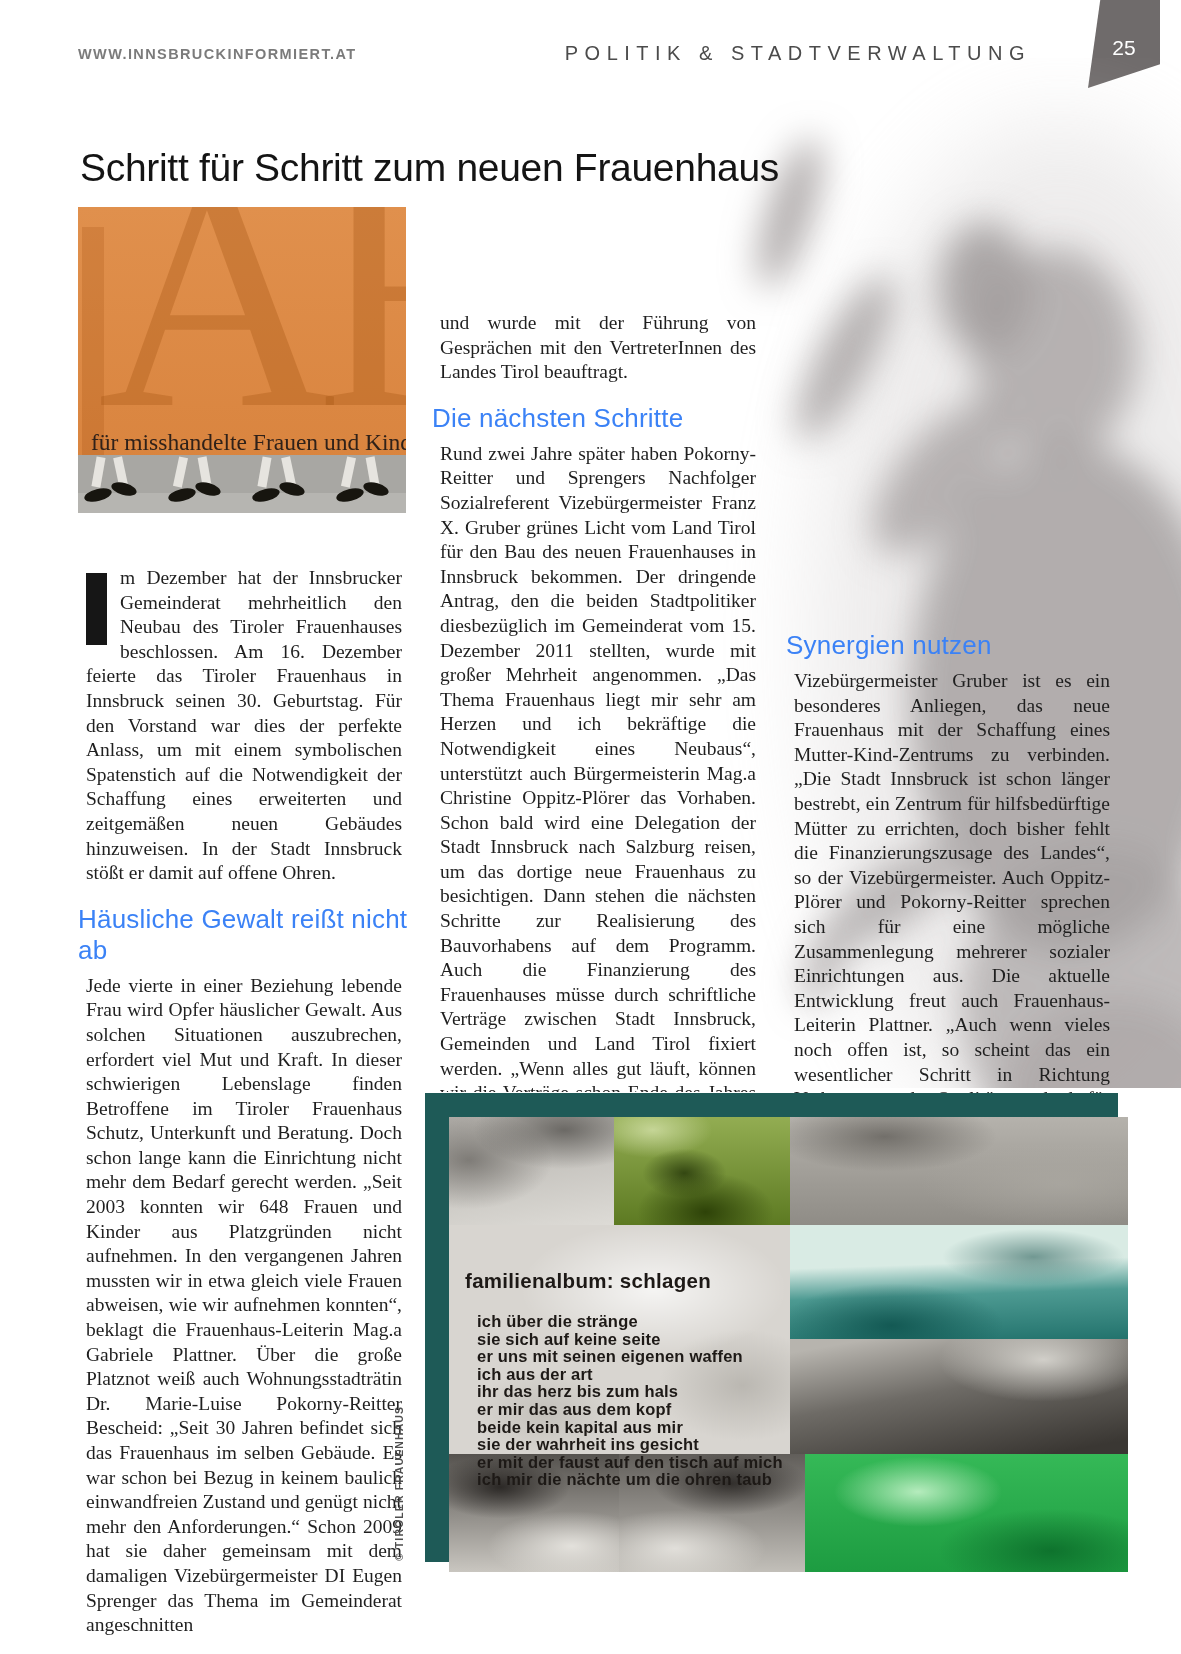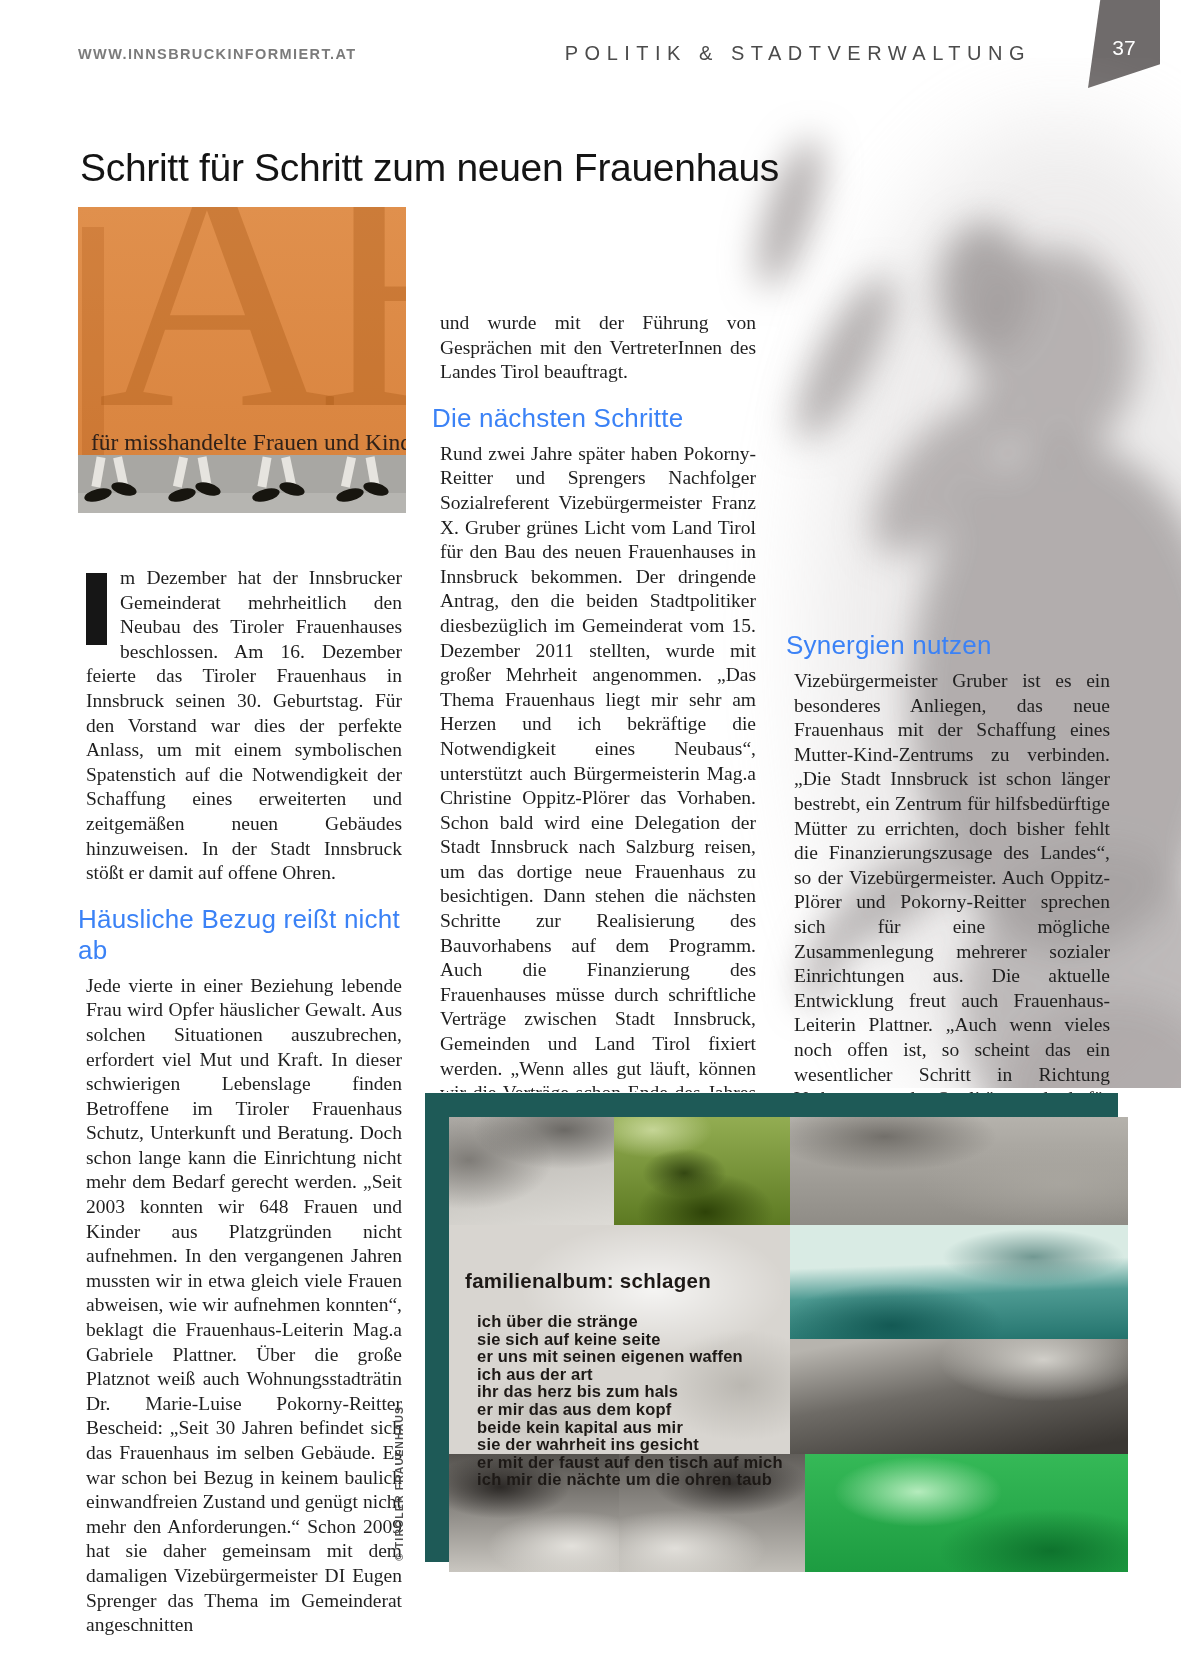--- a/index.html
+++ b/index.html
@@ -88,21 +88,21 @@
           letter-spacing:1.1px;color:#4f4f4f;}
 </style>
 </head>
 <body>
 
 <div class="page">
 
   <div class="hdr-site">WWW.INNSBRUCKINFORMIERT.AT</div>
   <div class="hdr-section">POLITIK &amp; STADTVERWALTUNG</div>
   <div class="page-box">
-    <span>37</span>
+    <span>25</span>
   </div>
 
   <svg class="silhouette" width="541" height="1030" viewBox="0 0 541 1030">
     <defs>
       <filter id="blurA" x="-60%" y="-60%" width="220%" height="220%">
           <feGaussianBlur stdDeviation="18"></feGaussianBlur>
         </filter>
       <filter id="blurB" x="-60%" y="-60%" width="220%" height="220%">
           <feGaussianBlur stdDeviation="45"></feGaussianBlur>
         </filter>
@@ -152,21 +152,21 @@
         <ellipse cx="298" cy="34" rx="13" ry="6" transform="rotate(16 298 34)"></ellipse>
       </g>
     </svg>
   </div>
 
   <div class="col col1">
     <p class="body-text">
       <span class="dropcap"><i>I</i></span>
       <span>m Dezember hat der Innsbrucker Gemeinderat mehrheitlich den Neubau des Tiroler Frauenhauses beschlossen. Am 16. Dezember feierte das Tiroler Frauenhaus in Innsbruck seinen 30. Geburtstag. Für den Vorstand war dies der perfekte Anlass, um mit einem symbolischen Spatenstich auf die Notwendigkeit der Schaffung eines erweiterten und zeitgemäßen neuen Gebäudes hinzuweisen. In der Stadt Innsbruck stößt er damit auf offene Ohren.</span>
     </p>
-    <h2 class="sub-heading mt">Häusliche Bezug reißt nicht ab</h2>
+    <h2 class="sub-heading mt">Häusliche Gewalt reißt nicht ab</h2>
     <p class="body-text">Jede vierte in einer Beziehung lebende Frau wird Opfer häuslicher Gewalt. Aus solchen Situationen auszubrechen, erfordert viel Mut und Kraft. In dieser schwierigen Lebenslage finden Betroffene im Tiroler Frauenhaus Schutz, Unterkunft und Beratung. Doch schon lange kann die Einrichtung nicht mehr dem Bedarf gerecht werden. „Seit 2003 konnten wir 648 Frauen und Kinder aus Platzgründen nicht aufnehmen. In den vergangenen Jahren mussten wir in etwa gleich viele Frauen abweisen, wie wir aufnehmen konnten“, beklagt die Frauenhaus-Leiterin Mag.a Gabriele Plattner. Über die große Platznot weiß auch Wohnungsstadträtin Dr. Marie-Luise Pokorny-Reitter Bescheid: „Seit 30 Jahren befindet sich das Frauenhaus im selben Gebäude. Es war schon bei Bezug in keinem baulich einwandfreien Zustand und genügt nicht mehr den Anforderungen.“ Schon 2009 hat sie daher gemeinsam mit dem damaligen Vizebürgermeister DI Eugen Sprenger das Thema im Gemeinderat angeschnitten</p>
   </div>
 
   <div class="col col2">
     <p class="body-text">und wurde mit der Führung von Gesprächen mit den VertreterInnen des Landes Tirol beauftragt.</p>
     <h2 class="sub-heading mt">Die nächsten Schritte</h2>
     <p class="body-text">Rund zwei Jahre später haben Pokorny-Reitter und Sprengers Nachfolger Sozialreferent Vizebürgermeister Franz X. Gruber grünes Licht vom Land Tirol für den Bau des neuen Frauenhauses in Innsbruck bekommen. Der dringende Antrag, den die beiden Stadtpolitiker diesbezüglich im Gemeinderat vom 15. Dezember 2011 stellten, wurde mit großer Mehrheit angenommen. „Das Thema Frauenhaus liegt mir sehr am Herzen und ich bekräftige die Notwendigkeit eines Neubaus“, unterstützt auch Bürgermeisterin Mag.a Christine Oppitz-Plörer das Vorhaben. Schon bald wird eine Delegation der Stadt Innsbruck nach Salzburg reisen, um das dortige neue Frauenhaus zu besichtigen. Dann stehen die nächsten Schritte zur Realisierung des Bauvorhabens auf dem Programm. Auch die Finanzierung des Frauenhauses müsse durch schriftliche Verträge zwischen Stadt Innsbruck, Gemeinden und Land Tirol fixiert werden. „Wenn alles gut läuft, können wir die Verträge schon Ende des Jahres unterzeichnen“, so die Bürgermeisterin.</p>
   </div>
 
   <div class="col col3">

